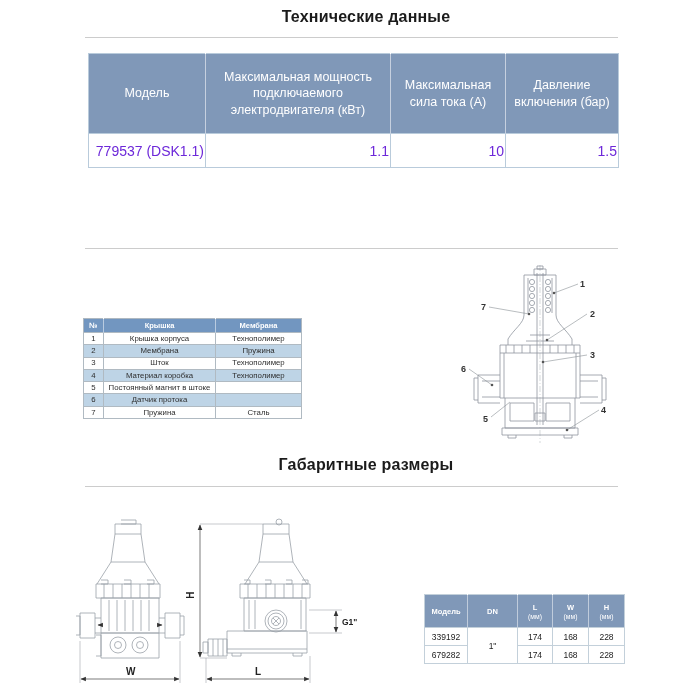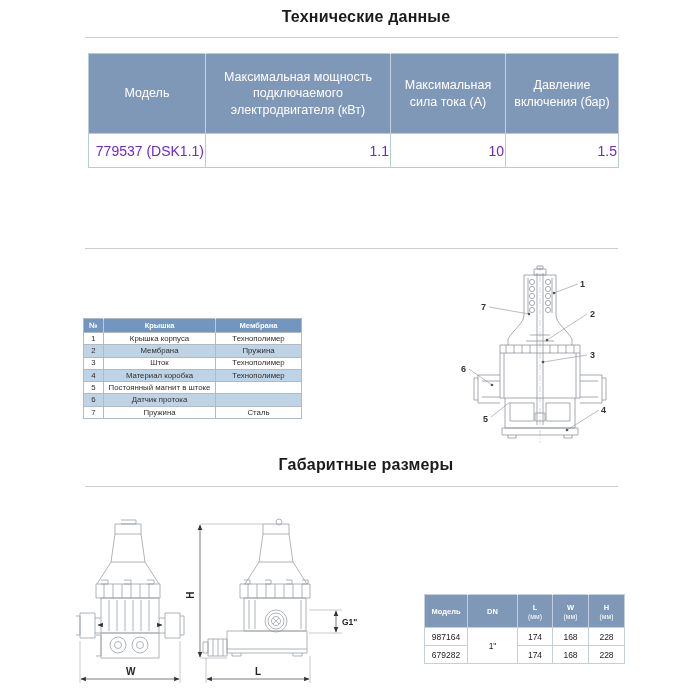--- a/index.html
+++ b/index.html
@@ -293,21 +293,21 @@
       <tr>
         <th>Модель</th>
         <th>DN</th>
         <th><span>L</span><span class="unit">(мм)</span></th>
         <th><span>W</span><span class="unit">(мм)</span></th>
         <th><span>H</span><span class="unit">(мм)</span></th>
       </tr>
     </thead>
     <tbody>
       <tr>
-        <td>987164</td>
+        <td>339192</td>
         <td rowspan="2">1"</td>
         <td>174</td>
         <td>168</td>
         <td>228</td>
       </tr>
       <tr>
         <td>679282</td>
         <td>174</td>
         <td>168</td>
         <td>228</td>

